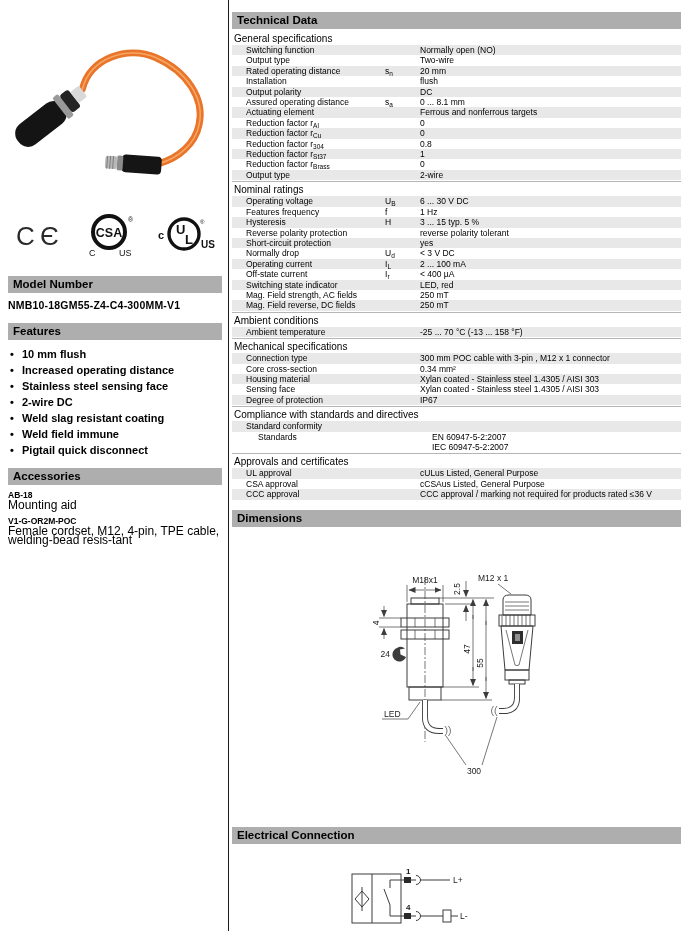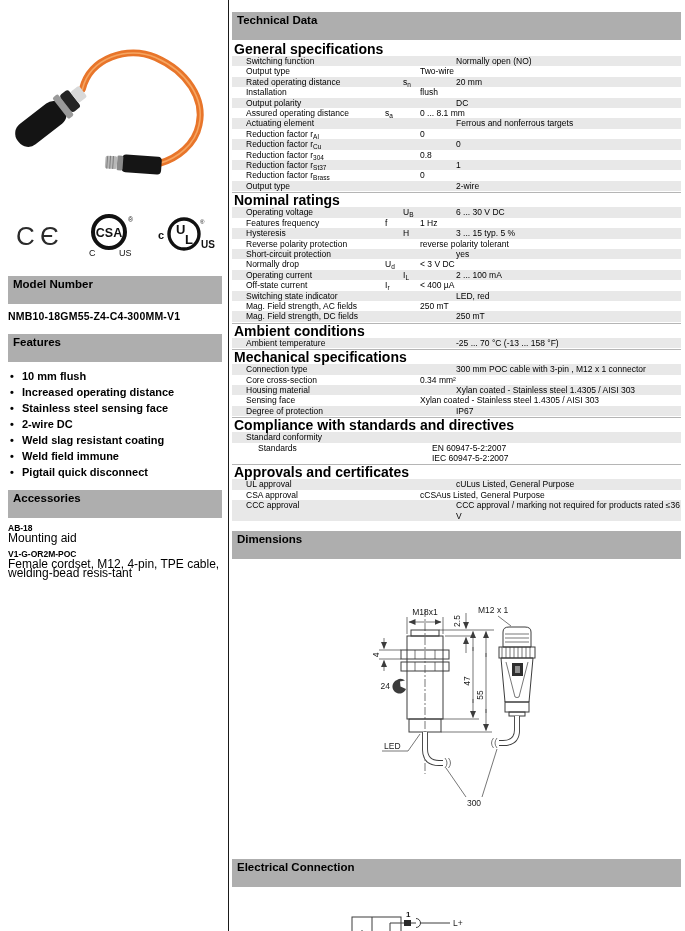--- a/index.html
+++ b/index.html
@@ -3,37 +3,37 @@
 <meta charset="utf-8">
 <style>
   html,body{margin:0;padding:0;background:#fff;}
   body{width:685px;height:931px;overflow:hidden;font-family:"Liberation Sans",sans-serif;color:#000;position:relative;}
   .page{position:relative;width:685px;height:931px;background:#fff;}
   .vrule{position:absolute;left:228px;top:0;bottom:0;width:1px;background:#1a1a1a;}
   
   .sidebar{position:absolute;left:8px;top:0;width:214px;}
   .photo{margin-top:18px;width:214px;height:178px;}
   .marks{margin-top:6px;display:flex;align-items:center;justify-content:space-between;height:58px;padding:0 6px;}
-  .bar{background:#aeaeae;color:#000;font-weight:bold;font-size:11.5px;line-height:17px;padding-left:5px;height:28px;}
+  .bar{background:#aeaeae;color:#000;font-weight:bold;font-size:11.5px;line-height:17px;padding-left:5px;height:17px;}
   .sidebar .bar{margin-top:12px;}
   .model-no{font-weight:bold;font-size:10.5px;margin-top:6px;letter-spacing:.2px;}
   .features-list{margin:6px 0 0 0;padding:0;list-style:none;}
   .features-list li{font-weight:bold;font-size:11px;line-height:16px;padding-left:14px;position:relative;}
   .features-list li::before{content:"•";position:absolute;left:2px;}
   .acc-name{font-weight:bold;font-size:8.5px;margin-top:5px;}
   .acc-desc{font-size:12px;line-height:9.5px;margin-top:1px;}
   
   .main{position:absolute;left:232px;top:0;width:449px;}
   .main .bar{margin-top:12px;}
   .bar.tight{margin-top:10px;}
   #tech-table{margin-top:2px;}
-  .sec-h{font-weight:bold;font-size:14px;line-height:11px;padding:2px 0 1px 2px;border-top:1px solid #b5b5b5;margin-top:1px;}
+  .sec-h{font-weight:normal;font-size:10px;line-height:11px;padding:2px 0 1px 2px;border-top:1px solid #b5b5b5;margin-top:1px;}
   .sec-h.first{border-top:none;margin-top:2px;}
   .row{display:flex;font-size:8.5px;line-height:10.4px;min-height:10.4px;padding-left:14px;}
-  .row.shade{background:#e8e8e8;gap:18px;}
+  .row.shade{background:#e8e8e8;}
   .row .lab{flex:0 0 139px;}
   .row .lab.ind2{padding-left:12px;}
   .row .sym{flex:0 0 35px;}
   .row .val{flex:1;}
   sub{font-size:6.5px;vertical-align:-1.5px;line-height:0;}
   .fig{display:block;}
   
   .ln{stroke:#3c3c3c;stroke-width:1;fill:none;}
   .thin{stroke:#3c3c3c;stroke-width:.7;fill:none;}
   .dash{stroke:#3c3c3c;stroke-width:.7;fill:none;stroke-dasharray:8 2 2 2;}
@@ -235,21 +235,21 @@
           <span class="lab">Switching state indicator</span>
           <span class="sym"></span>
           <span class="val">LED, red</span>
         </div>
         <div class="row">
           <span class="lab">Mag. Field strength, AC fields</span>
           <span class="sym"></span>
           <span class="val">250 mT</span>
         </div>
         <div class="row shade">
-          <span class="lab">Mag. Field strength, DC fields</span>
+          <span class="lab">Mag. Field reverse, DC fields</span>
           <span class="sym"></span>
           <span class="val">250 mT</span>
         </div>
         <div class="sec-h">Ambient conditions</div>
         <div class="row shade">
           <span class="lab">Ambient temperature</span>
           <span class="sym"></span>
           <span class="val">-25 ... 70 °C (-13 ... 158 °F)</span>
         </div>
         <div class="sec-h">Mechanical specifications</div>

